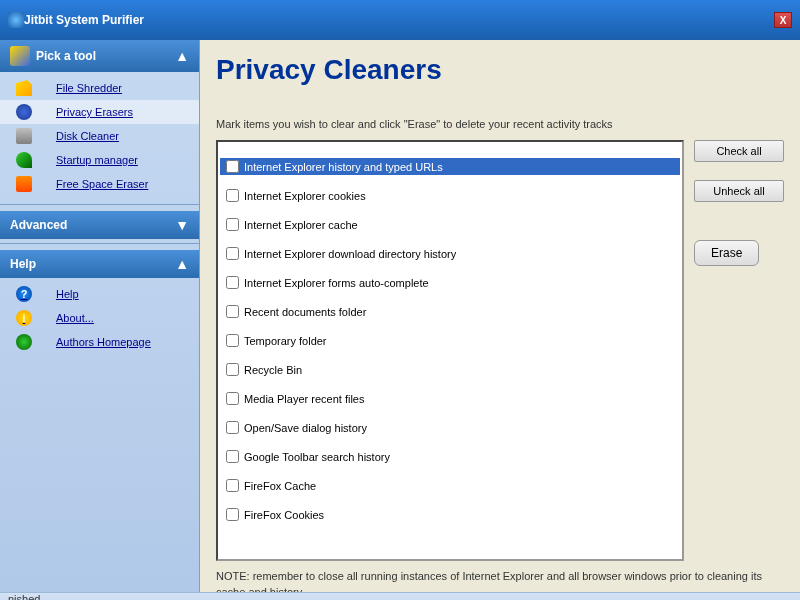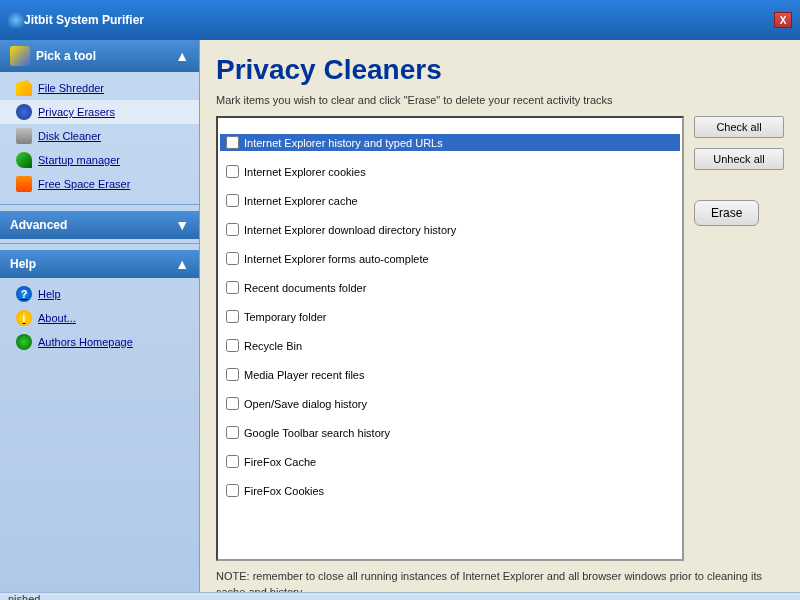--- a/index.html
+++ b/index.html
@@ -77,21 +77,21 @@
     }
 
     .sidebar-item {
       display: flex;
       align-items: center;
       padding: 4px 8px 4px 16px;
       cursor: pointer;
       color: #00008B;
       text-decoration: underline;
       font-size: 11px;
-      gap: 6px;
+      gap: 24px;
     }
     .sidebar-item.active {
       background: rgba(255,255,255,0.5);
     }
 
     .sidebar-item-icon {
       width: 16px;
       height: 16px;
       flex-shrink: 0;
     }
@@ -144,20 +144,21 @@
       font-size: 28px;
       font-weight: bold;
       color: #003399;
       margin-bottom: 8px;
     }
 
     #page-description {
       font-size: 11px;
       color: #333;
       margin-bottom: 10px;
+      margin-top: 24px;
     }
 
     #content-body {
       display: flex;
       flex: 1;
       gap: 10px;
     }
 
     #checklist-container {
       flex: 1;
@@ -181,21 +182,21 @@
       color: white;
     }
     .checklist-item input[type=checkbox] {
       cursor: pointer;
       flex-shrink: 0;
     }
 
     #buttons-panel {
       display: flex;
       flex-direction: column;
-      gap: 10px;
+      gap: 18px;
       width: 90px;
     }
 
     .action-btn {
       background: linear-gradient(to bottom, #F5F5F5, #DCDCDC);
       border: 1px solid #999;
       border-radius: 2px;
       padding: 4px 8px;
       font-size: 11px;
       cursor: pointer;

